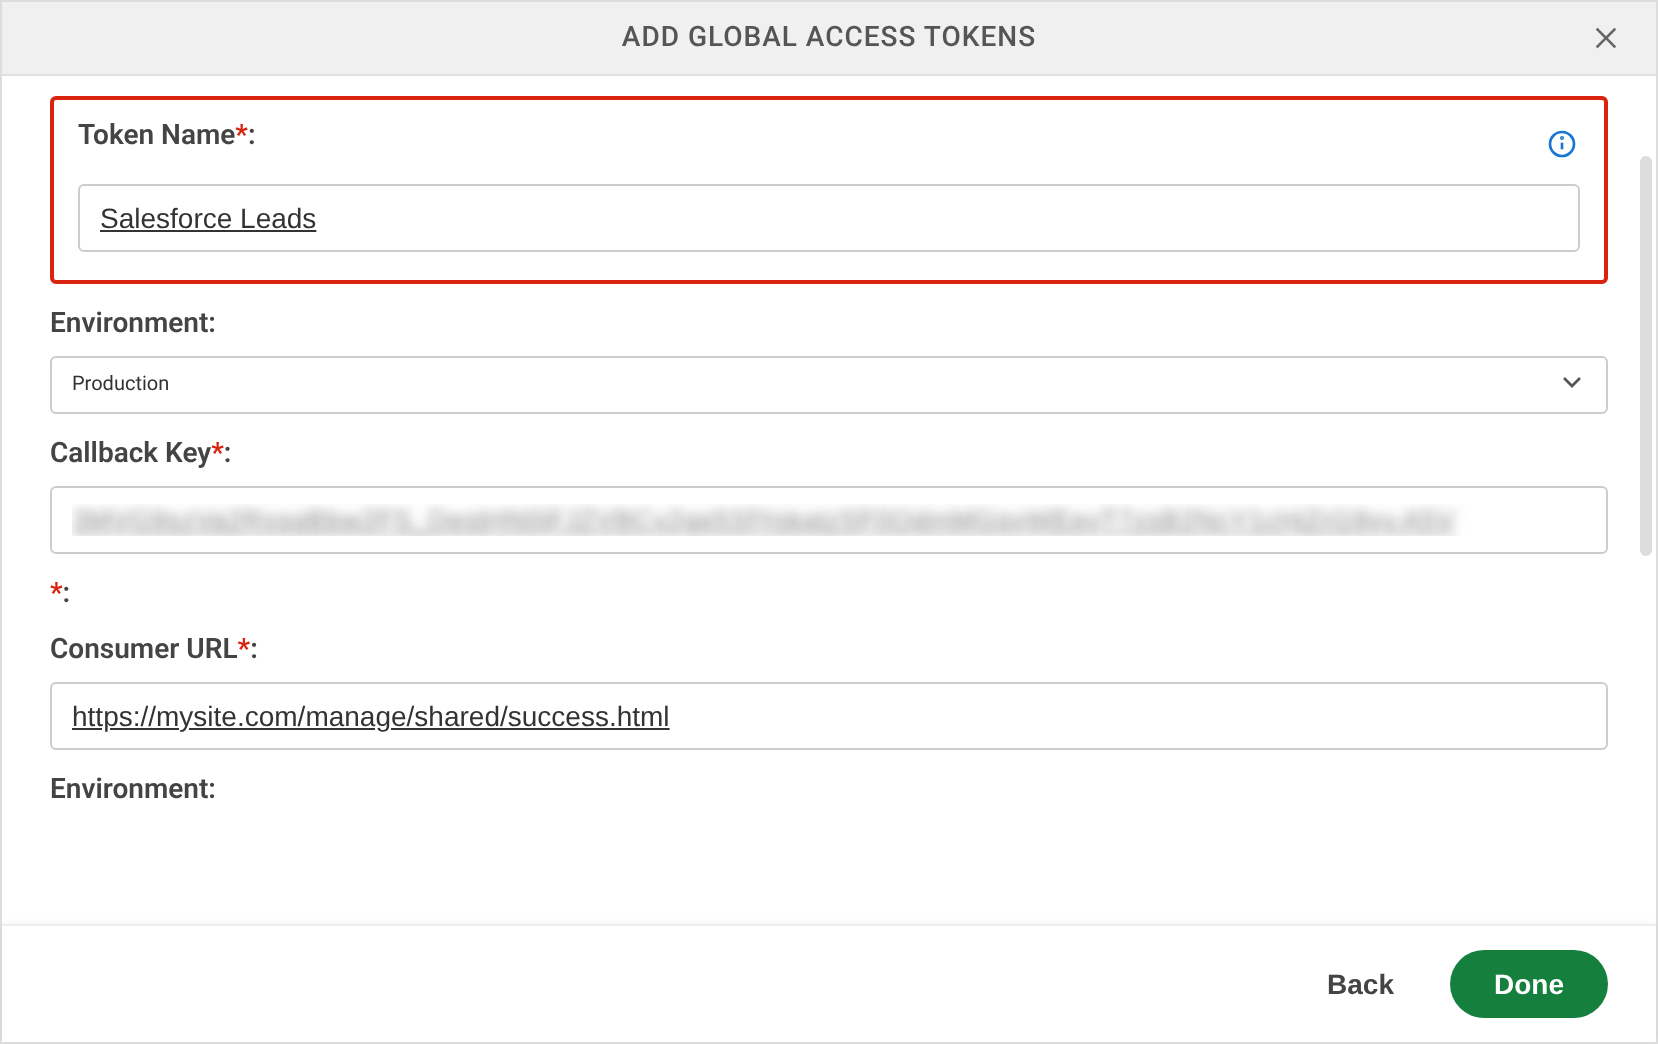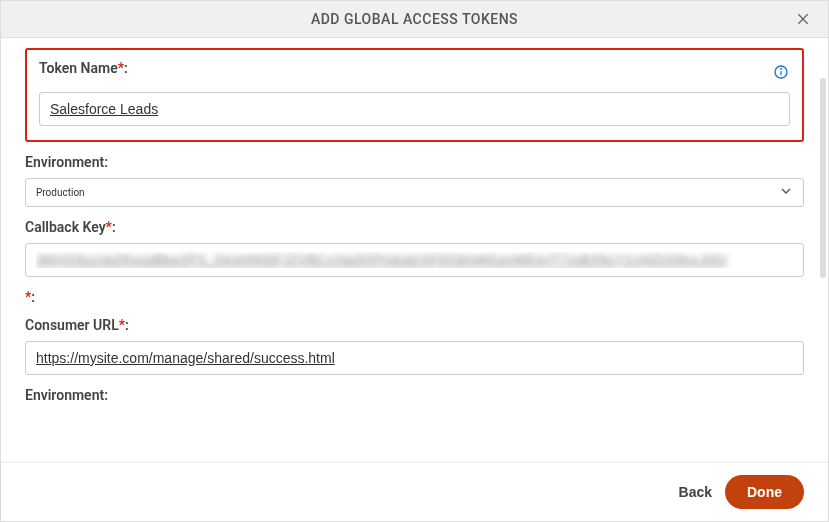--- a/index.html
+++ b/index.html
@@ -158,35 +158,35 @@
       height: 16px;
       stroke: #555;
       stroke-width: 2;
       fill: none;
     }
     .modal-footer {
       padding: 12px 24px;
       display: flex;
       justify-content: flex-end;
       align-items: center;
-      gap: 1px;
+      gap: 16px;
       border-top: 1px solid #eee;
       box-shadow: 0 -1px 3px rgba(0,0,0,0.04);
     }
     .btn-back {
       background: none;
       border: none;
       font-size: 14px;
       font-weight: 600;
       color: #444;
       cursor: pointer;
       padding: 8px 12px;
     }
     .btn-done {
-      background: #c2410c;
+      background: #15803d;
       border: none;
       font-size: 14px;
       font-weight: 600;
       color: #fff;
       cursor: pointer;
       padding: 9px 22px;
       border-radius: 18px;
     }
   </style>
 </head>

